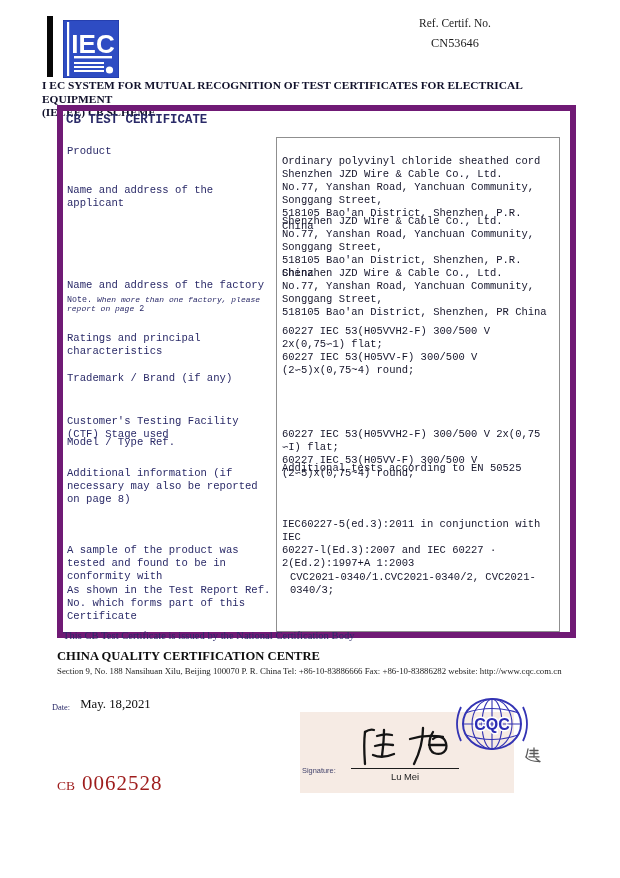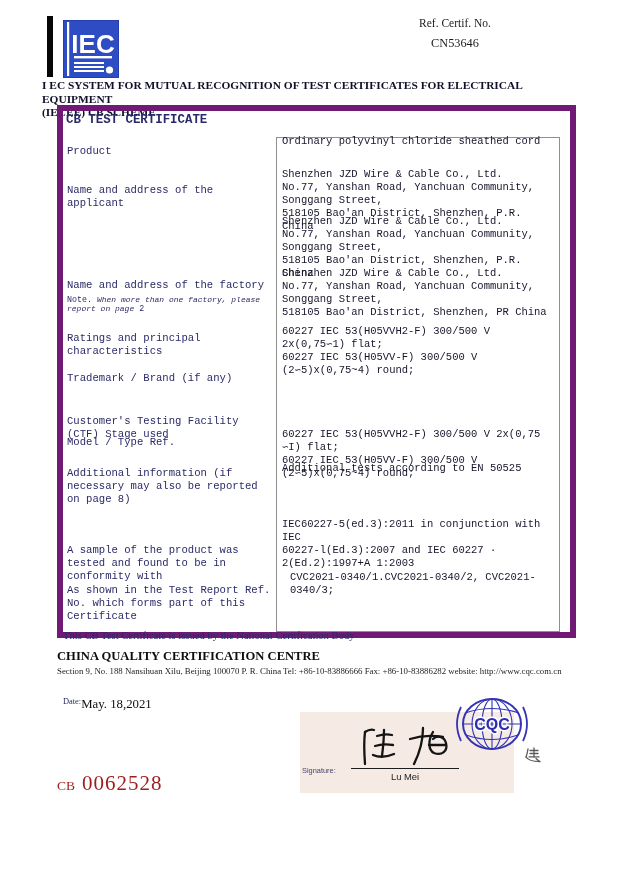--- a/index.html
+++ b/index.html
@@ -21,21 +21,21 @@
   .cert-title{position:absolute;left:3px;top:2px;font-size:12.4px;font-weight:bold;color:#2a2a68;}
   .values-box{position:absolute;left:213px;top:26px;width:282px;height:493px;border:1px solid #8f8f8f;}
   .lbl{position:absolute;left:4px;width:206px;font-size:10.6px;line-height:1.22;color:#2a2a68;white-space:pre-line;}
   .val{position:absolute;left:219px;width:274px;font-size:10.5px;line-height:1.24;color:#15152b;white-space:pre-line;}
   .note-line{position:absolute;left:4px;width:210px;font-size:8.3px;color:#2a2a68;white-space:pre-wrap;}
   .note-line i{font-size:8px;}
   
   .issued-line{left:63px;top:630px;font-size:10.6px;color:#2a2a68;}
   .ncb-name{left:57px;top:649px;font-size:12.6px;font-weight:bold;color:#0e0e0e;}
   .ncb-address{left:57px;top:666px;font-size:8.8px;color:#1c1c1c;}
-  .date-row{left:63px;top:697px;display:flex;align-items:flex-start;}
+  .date-row{left:52px;top:697px;display:flex;align-items:flex-end;gap:10px;}
   .date-label{font-size:8.4px;color:#2a2a68;}
   .date-value{font-size:12.8px;color:#101010;}
   .cb-row{left:57px;top:724px;display:flex;align-items:baseline;gap:7px;color:#9e1c1c;margin-top:47px;}
   .cb-prefix{font-size:13.5px;}
   .cb-number{font-size:21px;letter-spacing:1px;}
   .scan-block{left:300px;top:712px;width:214px;height:81px;background:#f6ebe4;}
   .cqc-logo{left:456px;top:696px;}
   .jian-char{left:523px;top:746px;}
   .sig-script{left:355px;top:724px;}
   .signature-label{left:302px;top:766px;font-size:7.4px;color:#43436b;font-family:Liberation Sans, sans-serif;}
@@ -77,21 +77,21 @@
     <div class="lbl" style="top:168px">Name and address of the factory</div>
     <div class="note-line" style="top:184px"><span>Note. </span><i>When more than one factory, please report on page</i><span> 2</span></div>
     <div class="lbl" style="top:221px">Ratings and principal characteristics</div>
     <div class="lbl" style="top:261px">Trademark / Brand (if any)</div>
     <div class="lbl" style="top:304px">Customer's Testing Facility (CTF) Stage used</div>
     <div class="lbl" style="top:325px">Model / Type Ref.</div>
     <div class="lbl" style="top:356px">Additional information (if necessary may also be reported on page 8)</div>
     <div class="lbl" style="top:433px">A sample of the product was tested and found to be in conformity with</div>
     <div class="lbl" style="top:473px">As shown in the Test Report Ref. No. which forms part of this Certificate</div>
 
-    <div class="val" style="top:24px">Ordinary polyvinyl chloride sheathed cord</div>
+    <div class="val" style="top:44px">Ordinary polyvinyl chloride sheathed cord</div>
     <div class="val" style="top:57px">Shenzhen JZD Wire &amp; Cable Co., Ltd.
 No.77, Yanshan Road, Yanchuan Community, Songgang Street,
 518105 Bao'an District, Shenzhen, P.R. China</div>
     <div class="val" style="top:104px">Shenzhen JZD Wire &amp; Cable Co., Ltd.
 No.77, Yanshan Road, Yanchuan Community, Songgang Street,
 518105 Bao'an District, Shenzhen, P.R. China</div>
     <div class="val" style="top:156px">Shenzhen JZD Wire &amp; Cable Co., Ltd.
 No.77, Yanshan Road, Yanchuan Community, Songgang Street,
 518105 Bao'an District, Shenzhen, PR China</div>
     <div class="val" style="top:214px">60227 IEC 53(H05VVH2-F) 300/500 V 2x(0,75∽1) flat;

